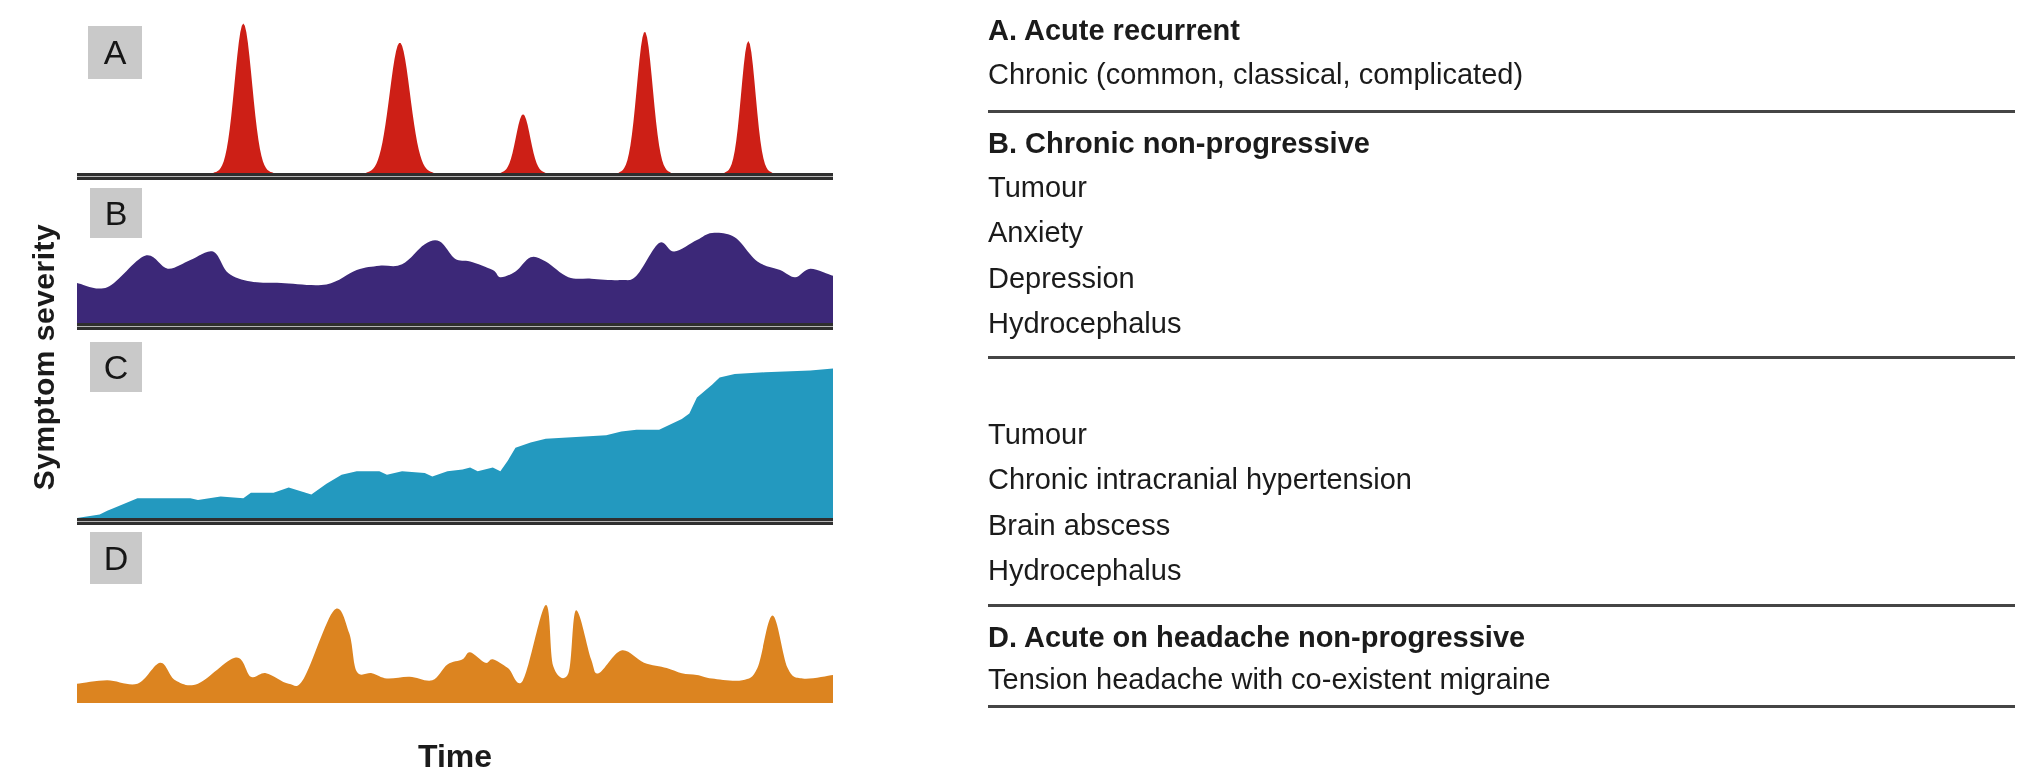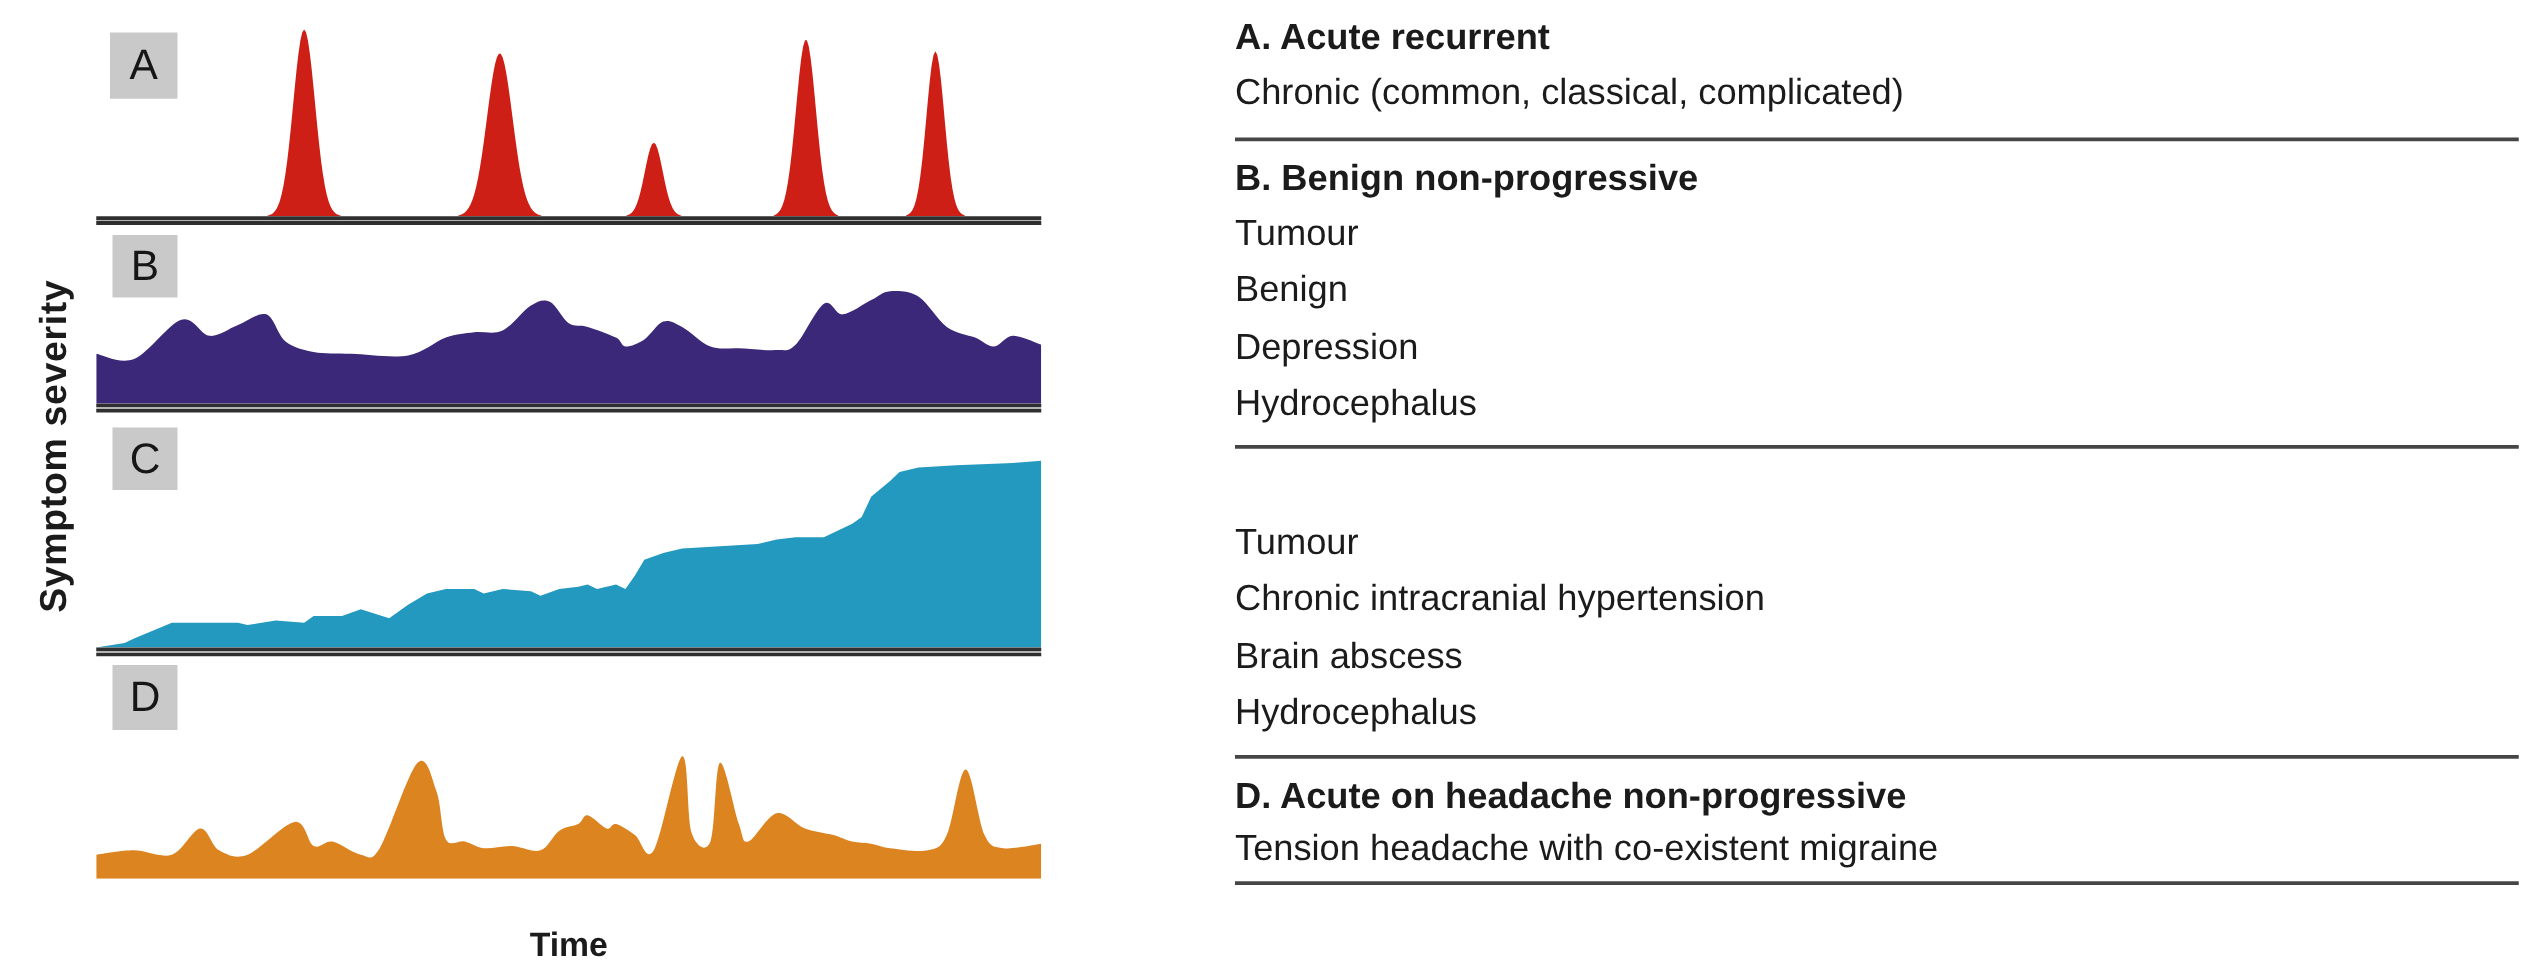--- a/index.html
+++ b/index.html
@@ -3,21 +3,21 @@
 <meta charset="utf-8">
 <style>
   html,body{margin:0;padding:0;background:#ffffff;}
   #stage{position:relative;width:2017px;height:776px;background:#ffffff;overflow:hidden;
          font-family:"Liberation Sans", sans-serif;color:#1b1b1b;}
 
   
   .ylabel{position:absolute;left:44px;top:357px;transform:translate(-50%,-50%) rotate(-90deg);
           font-size:30px;font-weight:700;white-space:nowrap;letter-spacing:0.5px;}
   .xlabel{position:absolute;left:455px;top:756px;transform:translate(-50%,-50%);
-          font-size:27px;font-weight:700;}
+          font-size:32px;font-weight:700;}
   svg.area{position:absolute;left:77px;width:756px;display:block;}
   .baseline{position:absolute;left:77px;width:756px;height:7px;
             background:linear-gradient(180deg,#2f2f2f 0 38%,#b5b5b5 38% 60%,#2f2f2f 60% 100%);}
   .panel-label{position:absolute;background:#c9c9c9;color:#161616;
                display:flex;align-items:center;justify-content:center;
                font-size:34px;font-weight:400;}
 
   
   .rcol{position:absolute;left:988px;width:1027px;top:0;height:776px;}
   .heading{position:absolute;left:0;font-size:29px;font-weight:700;white-space:nowrap;}
@@ -56,23 +56,23 @@
   <div class="panel-label" style="left:90px;top:532px;width:52px;height:52px">D</div>
 
   <div class="xlabel">Time</div>
 
   <div class="rcol">
 
     <div class="heading" style="top:14px">A. Acute recurrent</div>
     <div class="item" style="top:58px">Chronic (common, classical, complicated)</div>
     <div class="divider" style="top:110px"></div>
 
-    <div class="heading" style="top:127px">B. Benign non-progressive</div>
+    <div class="heading" style="top:127px">B. Chronic non-progressive</div>
     <div class="item" style="top:171px">Tumour</div>
-    <div class="item" style="top:216px">Benign</div>
+    <div class="item" style="top:216px">Anxiety</div>
     <div class="item" style="top:262px">Depression</div>
     <div class="item" style="top:307px">Hydrocephalus</div>
     <div class="divider" style="top:356px"></div>
 
     <div class="item" style="top:418px">Tumour</div>
     <div class="item" style="top:463px">Chronic intracranial hypertension</div>
     <div class="item" style="top:509px">Brain abscess</div>
     <div class="item" style="top:554px">Hydrocephalus</div>
     <div class="divider" style="top:604px"></div>
 

